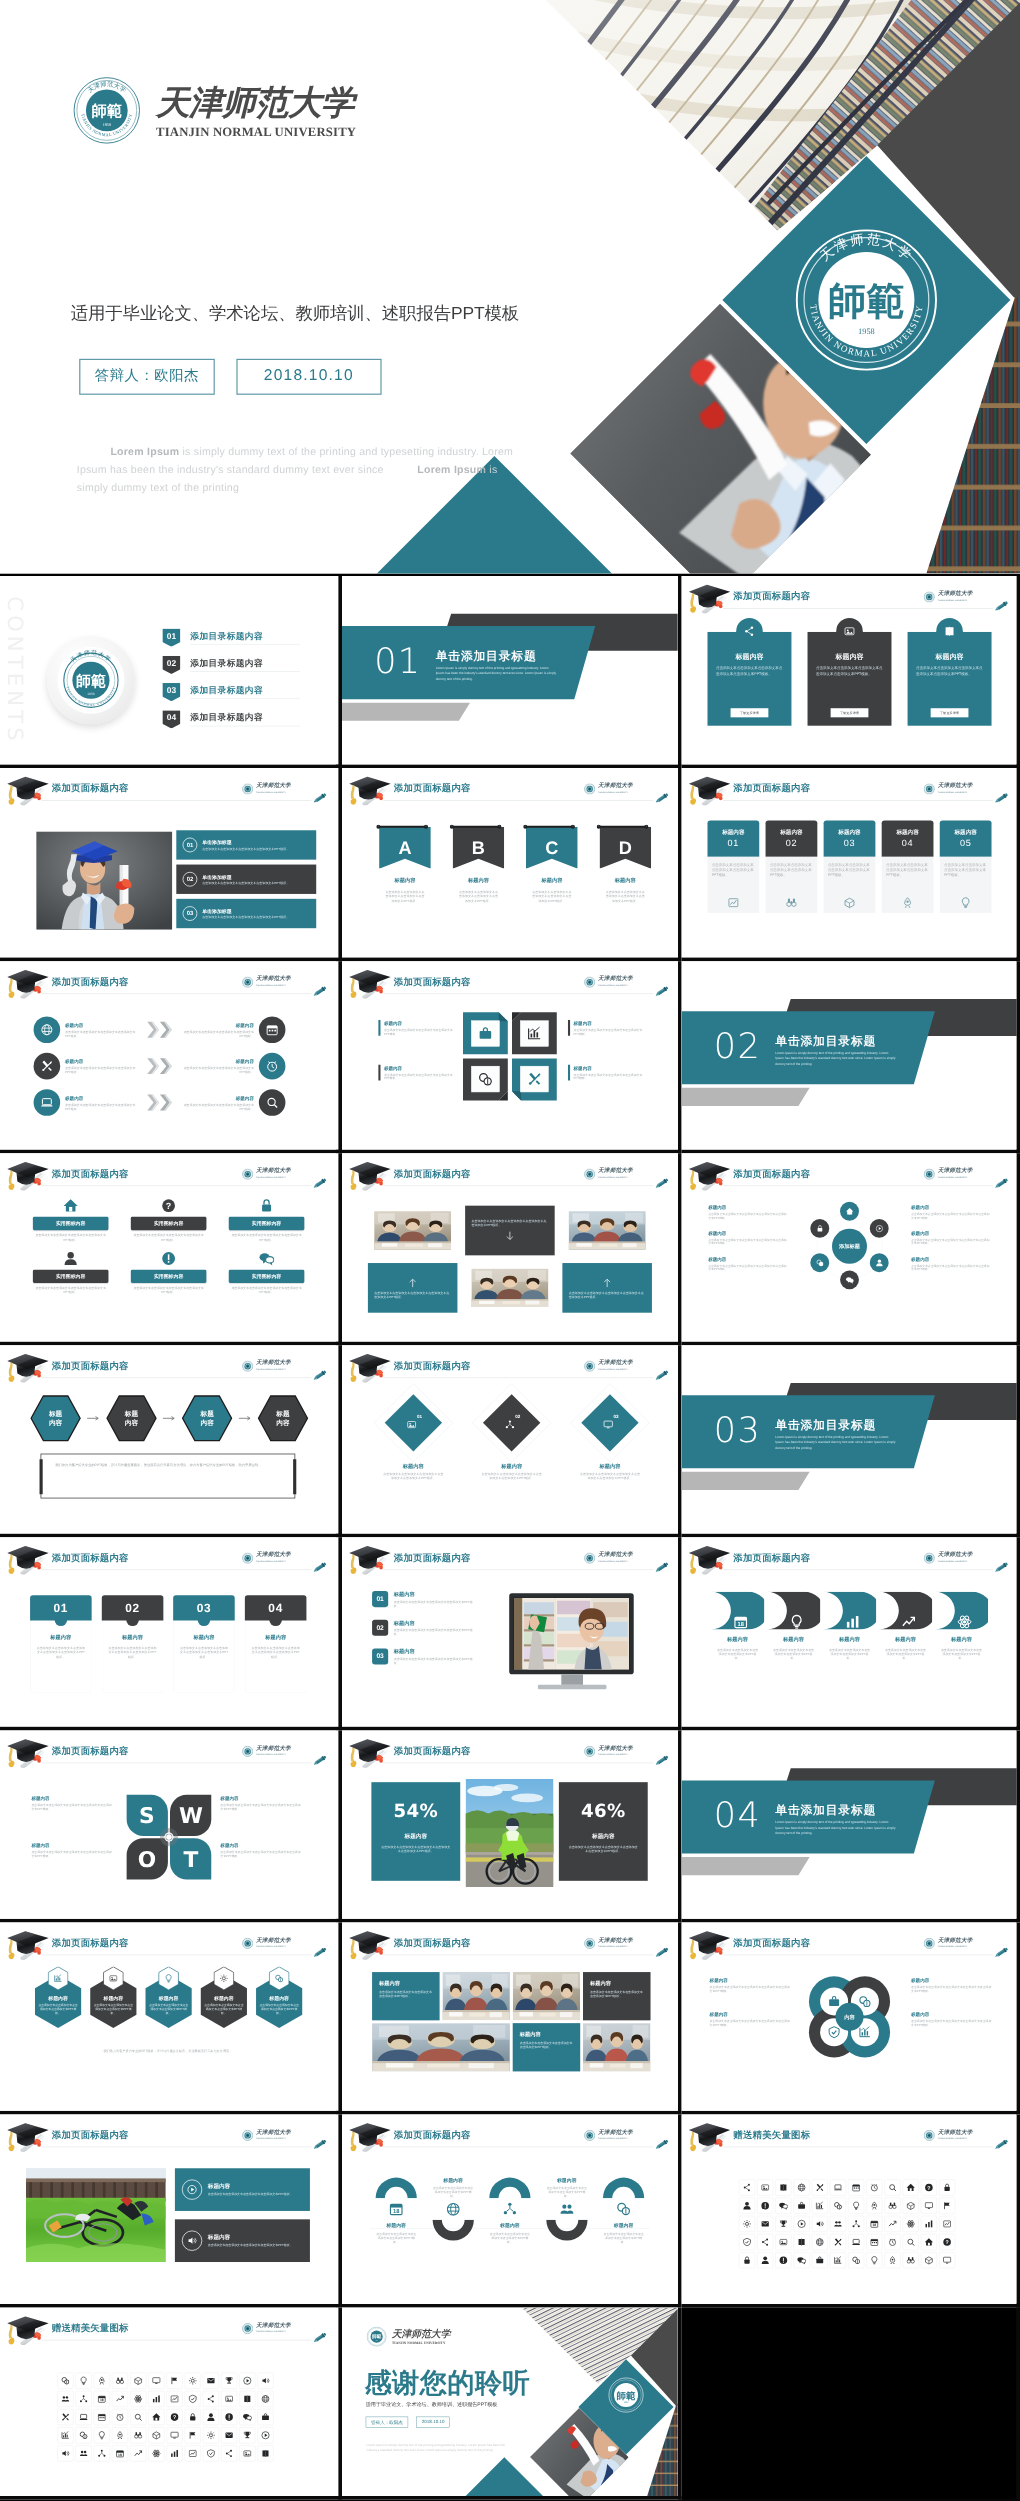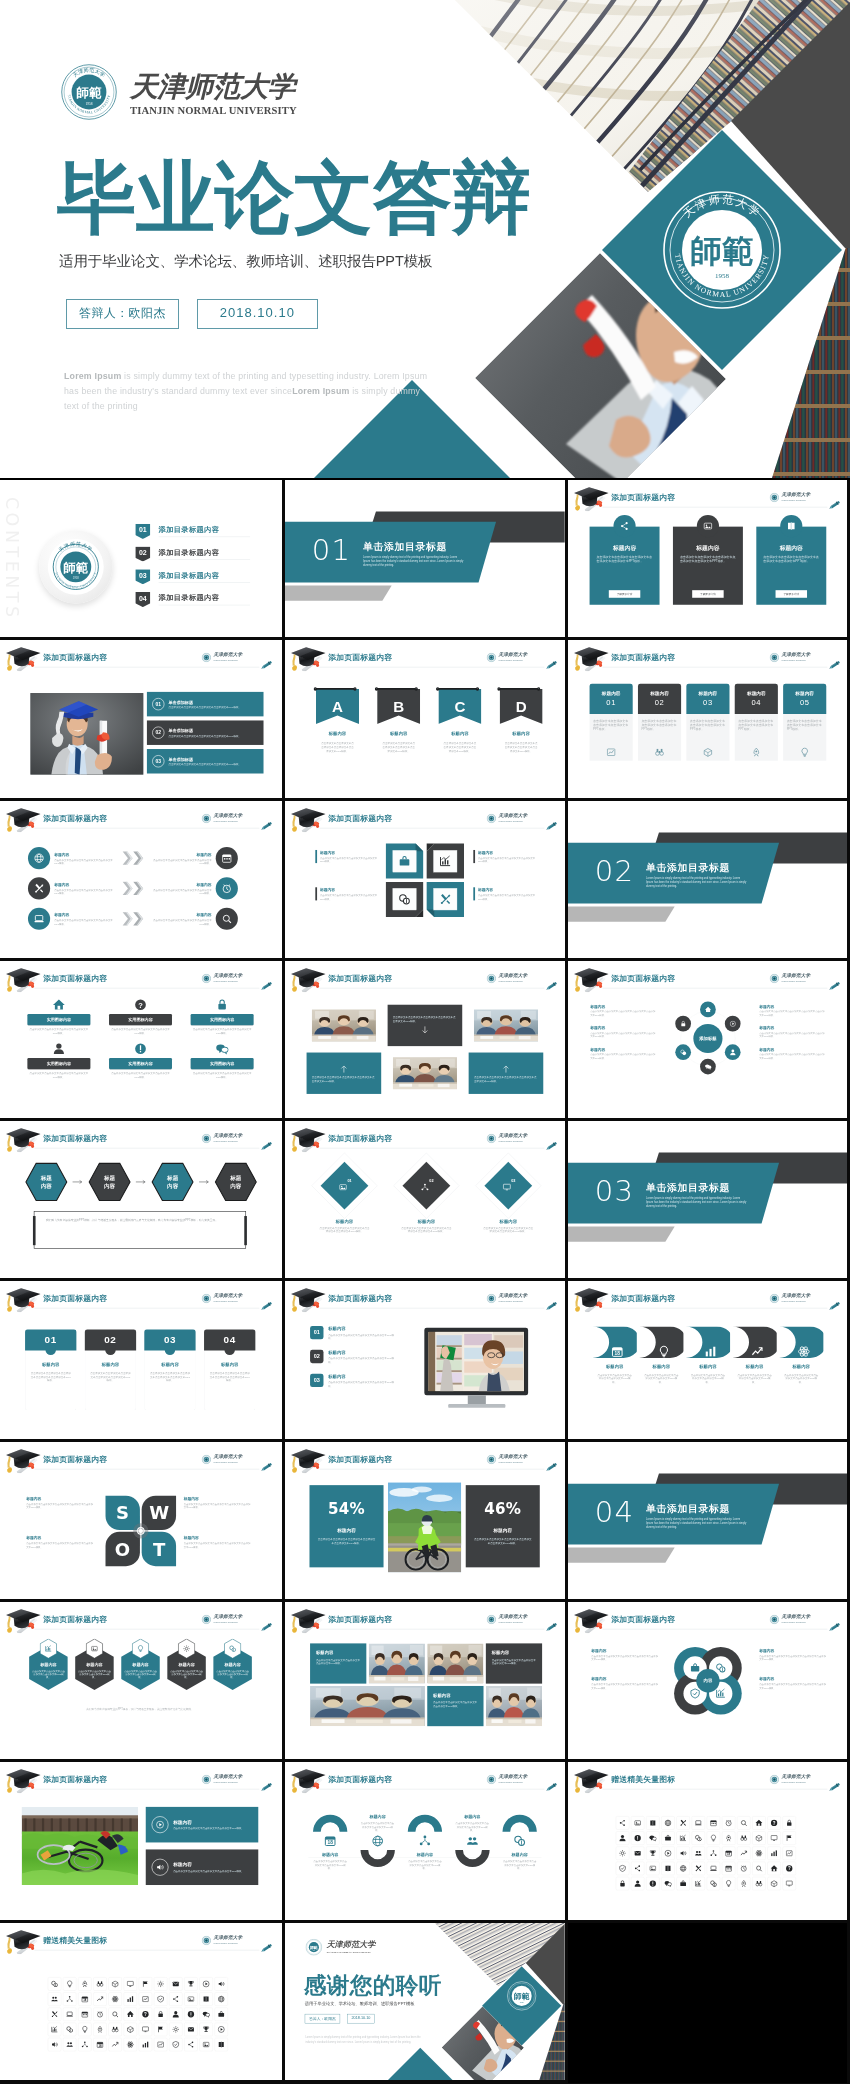--- a/index.html
+++ b/index.html
@@ -19,21 +19,21 @@
   .hero-uni-en{position:absolute;left:130px;top:105px;font-size:10.6px;letter-spacing:0.15px;
      color:#4a4a4a;font-family:"Liberation Serif","DejaVu Serif",serif;font-weight:700;white-space:nowrap;}
   .hero-title{position:absolute;left:57px;top:156px;font-size:79px;line-height:84px;font-weight:700;
      color:#2b7a8c;letter-spacing:0px;white-space:nowrap;}
   .hero-sub{position:absolute;left:59px;top:252px;font-size:14.5px;color:#3b3c3e;letter-spacing:-0.1px;white-space:nowrap;}
   .hero-badges{position:absolute;left:66px;top:299px;display:flex;gap:18px;}
   .badge{border:1.4px solid #5f9aa8;color:#2b7a8c;font-size:12px;padding:5px 12px 6px;letter-spacing:0.4px;white-space:nowrap;}
   .hero-badges .badge:last-child{padding:5px 22px 6px;letter-spacing:1px;font-size:13px;}
   .hero-lorem{position:absolute;left:64px;top:369px;width:364px;font-size:8.8px;line-height:15px;
      color:#cfd2d4;letter-spacing:0.2px;}
-  .hero-lorem b{color:#b5b9bb;font-weight:700;}
+  .hero-lorem b{color:#b5b9bb;font-weight:700;margin-left:28px;}
   
   .grid{position:absolute;top:480px;left:0;width:850px;height:1604px;background:#0a0a0a;
         display:grid;grid-template-columns:285px 283px 282px;
         grid-template-rows:repeat(10,160.3px);gap:0;}
   .slide{position:relative;background:#fff;overflow:hidden;
         border-right:3px solid #0a0a0a;border-bottom:3px solid #0a0a0a;}
   .slide:nth-child(3n){border-right:3px solid #0a0a0a;}
   .blkc{background:#000;border:none;}
   .blk{width:100%;height:100%;background:#000;}
   .sc{position:absolute;left:0;top:0;width:960px;height:540px;transform:scale(0.2915);transform-origin:0 0;background:#fff;}
@@ -513,21 +513,20 @@
       <path id="arcBot" d="M50 50 m-37,0 a37,37 0 0,0 74,0" fill="none"></path>
       <text font-size="6.2" fill="#2b7a8c" font-family="'Liberation Serif',serif" letter-spacing="0.6">
         <textPath href="#arcBot" startOffset="50%" text-anchor="middle">TIANJIN NORMAL UNIVERSITY</textPath>
       </text>
       <text x="50" y="58" font-size="22" fill="#fff" text-anchor="middle" font-family="'Liberation Serif',serif" font-weight="700">師範</text>
       <text x="50" y="72" font-size="6" fill="#fff" text-anchor="middle" font-family="'Liberation Serif',serif">1958</text>
     </svg>
   </div>
   <div class="hero-uni-cn">天津师范大学</div>
   <div class="hero-uni-en">TIANJIN NORMAL UNIVERSITY</div>
-  <div class="hero-title">毕业论文答辩</div>
   <div class="hero-sub">适用于毕业论文、学术论坛、教师培训、述职报告PPT模板</div>
   <div class="hero-badges">
     <span class="badge">答辩人：欧阳杰</span>
     <span class="badge">2018.10.10</span>
   </div>
   <div class="hero-lorem"><b>Lorem Ipsum</b> is simply dummy text of the printing and typesetting industry. Lorem Ipsum has been the industry's standard dummy text ever since<b>Lorem Ipsum</b> is simply dummy text of the printing</div>
 </div>
 
 <div class="grid">
       <div class="slide">

